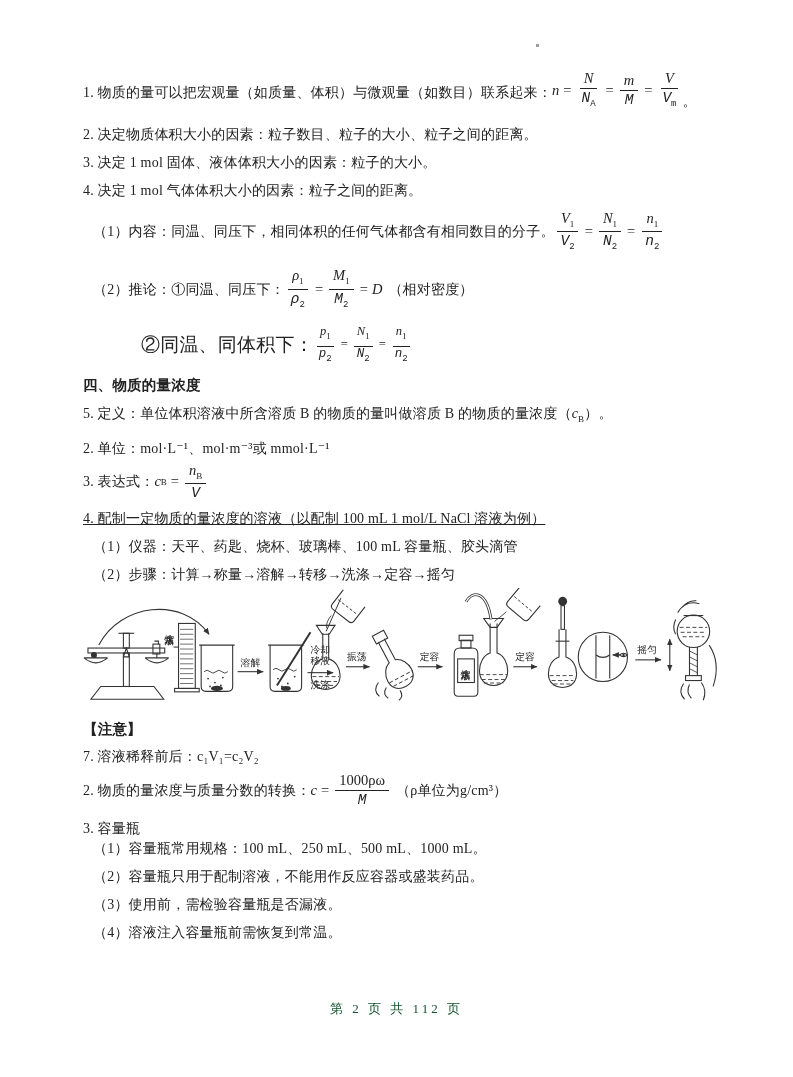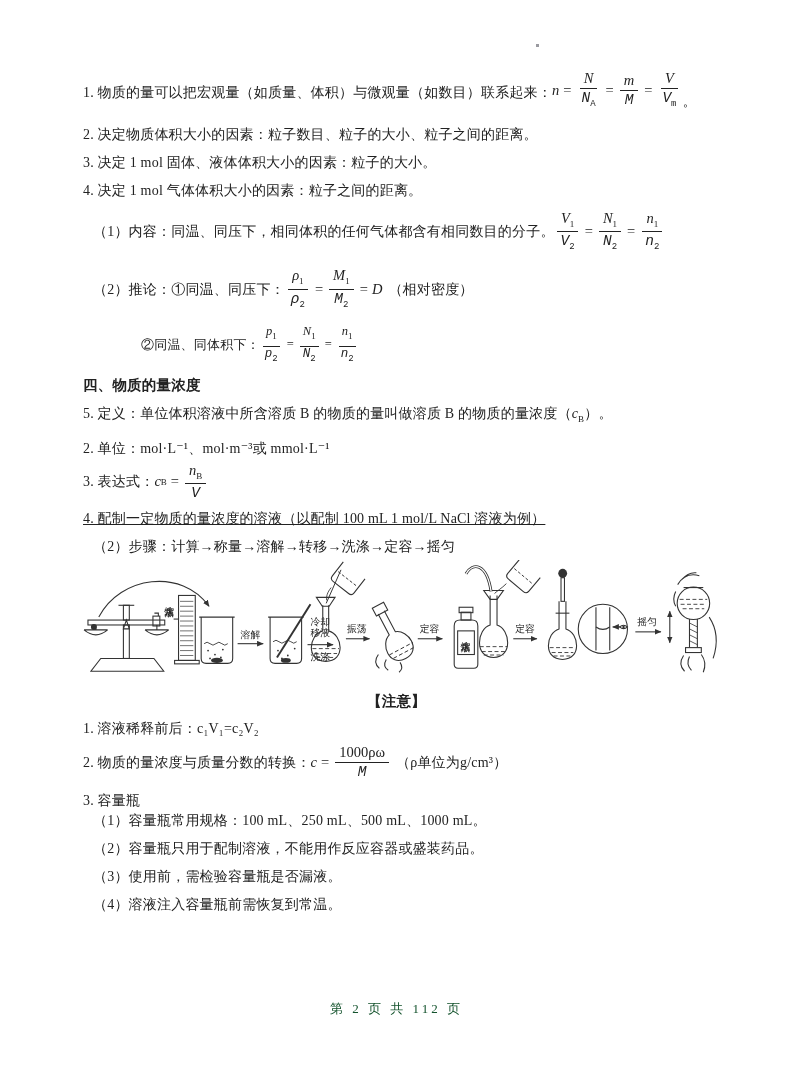--- a/index.html
+++ b/index.html
@@ -97,21 +97,21 @@
           <span class="fn"><i>M</i><sub>1</sub></span>
           <span class="fd"><i>M</i><sub>2</sub></span>
         </span>
       <span class="eq">=</span>
       <i class="mvar">D</i>
     </span>
     <span class="line" style="margin-left:6px;">（相对密度）</span>
   </div>
 
   <div class="row small-math" style="margin-top:14px; margin-left:58px;">
-    <span class="line" style="font-size:13px;">②同温、同体积下：</span>
+    <span class="line" style="font-size:19px;">②同温、同体积下：</span>
     <span class="math small-math">
       <span class="frac">
           <span class="fn"><i>p</i><sub>1</sub></span>
           <span class="fd"><i>p</i><sub>2</sub></span>
         </span>
       <span class="eq">=</span>
       <span class="frac">
           <span class="fn"><i>N</i><sub>1</sub></span>
           <span class="fd"><i>N</i><sub>2</sub></span>
         </span>
@@ -136,20 +136,21 @@
         <sub>B</sub>
       <span class="eq">=</span>
       <span class="frac">
           <span class="fn"><i>n</i><sub>B</sub></span>
           <span class="fd"><i>V</i></span>
         </span>
     </span>
   </div>
 
   <div class="line" style="margin-top:7px;text-decoration:underline;">4. 配制一定物质的量浓度的溶液（以配制 100 mL 1 mol/L NaCl 溶液为例）</div>
+  <div class="line indent1" style="margin-top:9px;">（1）仪器：天平、药匙、烧杯、玻璃棒、100 mL 容量瓶、胶头滴管</div>
   <div class="line indent1" style="margin-top:9px;">（2）步骤：计算→称量→溶解→转移→洗涤→定容→摇匀</div>
 
   <div class="diagram-wrap">
     <svg viewBox="0 0 650 128" xmlns="http://www.w3.org/2000/svg">
       <defs>
         <marker id="ah" viewBox="0 0 8 8" markerWidth="7" markerHeight="7" refX="6.5" refY="3" orient="auto-start-reverse">
           <path d="M0 0 L7 3 L0 6 Z" fill="#333"></path>
         </marker>
       </defs>
       <g stroke="#333" fill="none" stroke-width="1.1">
@@ -294,22 +295,22 @@
           <path stroke-width="0.8" d="M616 64 L624 68 M616 70 L624 74 M616 76 L624 80 M616 82 L624 86"></path>
           <rect x="612" y="89" width="16" height="5"></rect>
           <path d="M604 25 Q612 12 626 16 M608 20 Q615 12 623 13 M602 32 Q598 40 602 47"></path>
           <path d="M610 97 Q604 106 611 113 M616 98 Q612 106 618 112 M628 96 Q634 104 630 114"></path>
           <path d="M636 58 Q648 76 640 100"></path>
         </g>
       </g>
     </svg>
   </div>
 
-  <div class="line bold" style="margin-top:6px; font-size:14.5px;text-align:center;">【注意】</div>
-  <div class="line" style="margin-top:8px;">1. 溶液稀释前后：c₁V₁=c₂V₂</div>
+  <div class="line bold" style="margin-top:6px; font-size:14.5px;">【注意】</div>
+  <div class="line" style="margin-top:8px;">7. 溶液稀释前后：c₁V₁=c₂V₂</div>
 
   <div class="row" style="margin-top:6px;">
     <span class="line">2. 物质的量浓度与质量分数的转换：</span>
     <span class="math">
       <i class="mvar">c</i>
       <span class="eq">=</span>
       <span class="frac">
           <span class="fn">1000ρω</span>
           <span class="fd"><i>M</i></span>
         </span>

